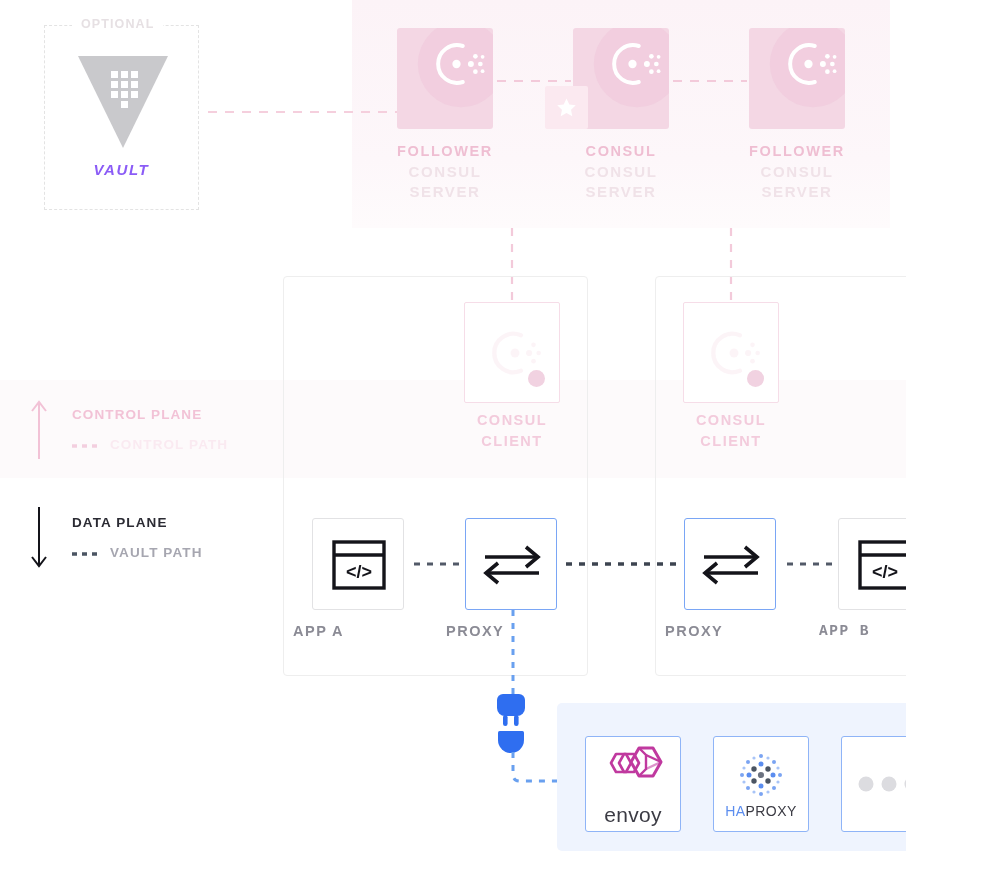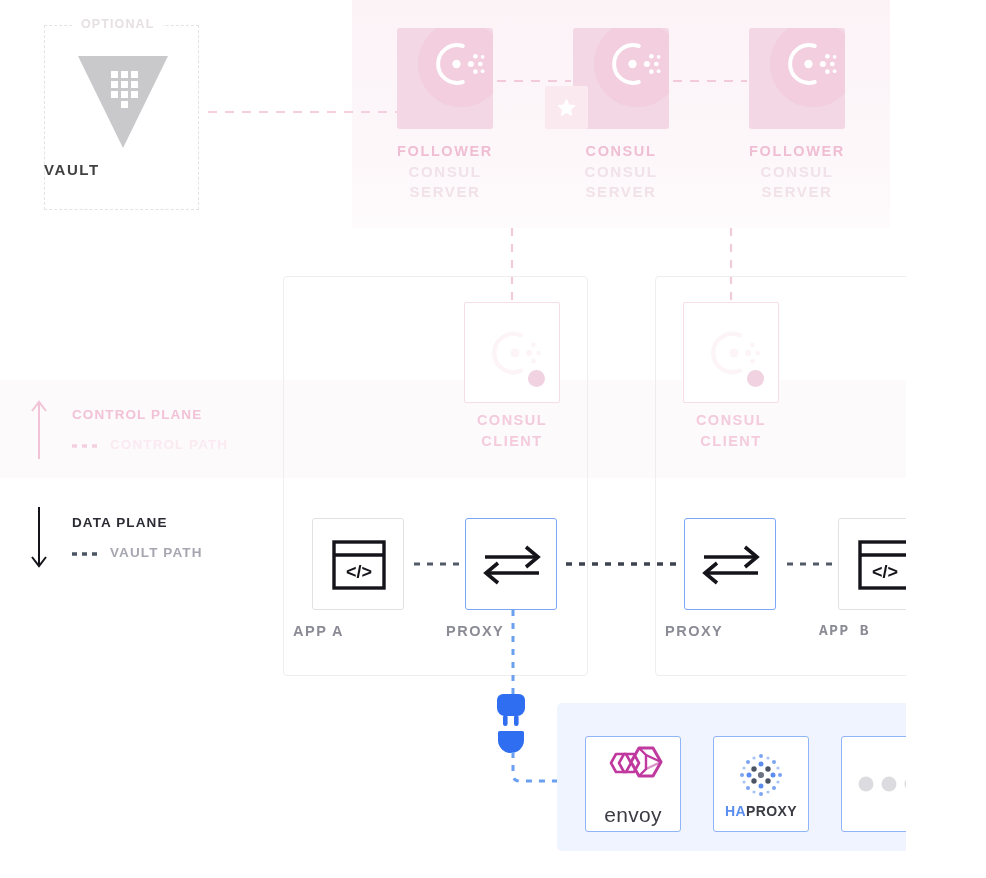--- a/index.html
+++ b/index.html
@@ -65,24 +65,26 @@
     left: 78px;
     top: 56px;
     width: 90px;
     height: 92px;
   }
   .vault-label {
     position: absolute;
     left: 44px;
     top: 161px;
     width: 155px;
+    text-align: center;
     font-size: 15px;
     font-weight: 700;
     letter-spacing: 1.6px;
-    color: #404040;
+    color: #8b5cf6;
+    font-style: italic;
   }
 
   
   .srv {
     position: absolute;
     width: 96px;
     height: 101px;
     top: 28px;
   }
   .srv-tile {
@@ -582,21 +584,21 @@
             <circle cx="18" cy="8" r="1.6" fill="#a8c4f7"></circle>
             <circle cx="32" cy="8" r="1.6" fill="#a8c4f7"></circle>
             <circle cx="18" cy="42" r="1.6" fill="#a8c4f7"></circle>
             <circle cx="32" cy="42" r="1.6" fill="#a8c4f7"></circle>
             <circle cx="8" cy="18" r="1.6" fill="#a8c4f7"></circle>
             <circle cx="8" cy="32" r="1.6" fill="#a8c4f7"></circle>
             <circle cx="42" cy="18" r="1.6" fill="#a8c4f7"></circle>
             <circle cx="42" cy="32" r="1.6" fill="#a8c4f7"></circle>
           </g>
         </svg>
-        <div style="margin-top:3px; font-size:14px; font-weight:700; letter-spacing:.4px;">
+        <div style="margin-top:3px; font-size:14px; font-weight:400; letter-spacing:.4px;">
           <span style="color:#5b8def;">HA</span><span style="color:#3b3b44;">PROXY</span>
         </div>
       </div>
     </div>
 
     <div class="choice" style="left:284px;">
       <div class="choice-inner">
         <svg width="62" height="16" viewBox="0 0 62 16">
           <circle cx="8" cy="8" r="7.5" fill="#dcdce0"></circle>
           <circle cx="31" cy="8" r="7.5" fill="#dcdce0"></circle>

